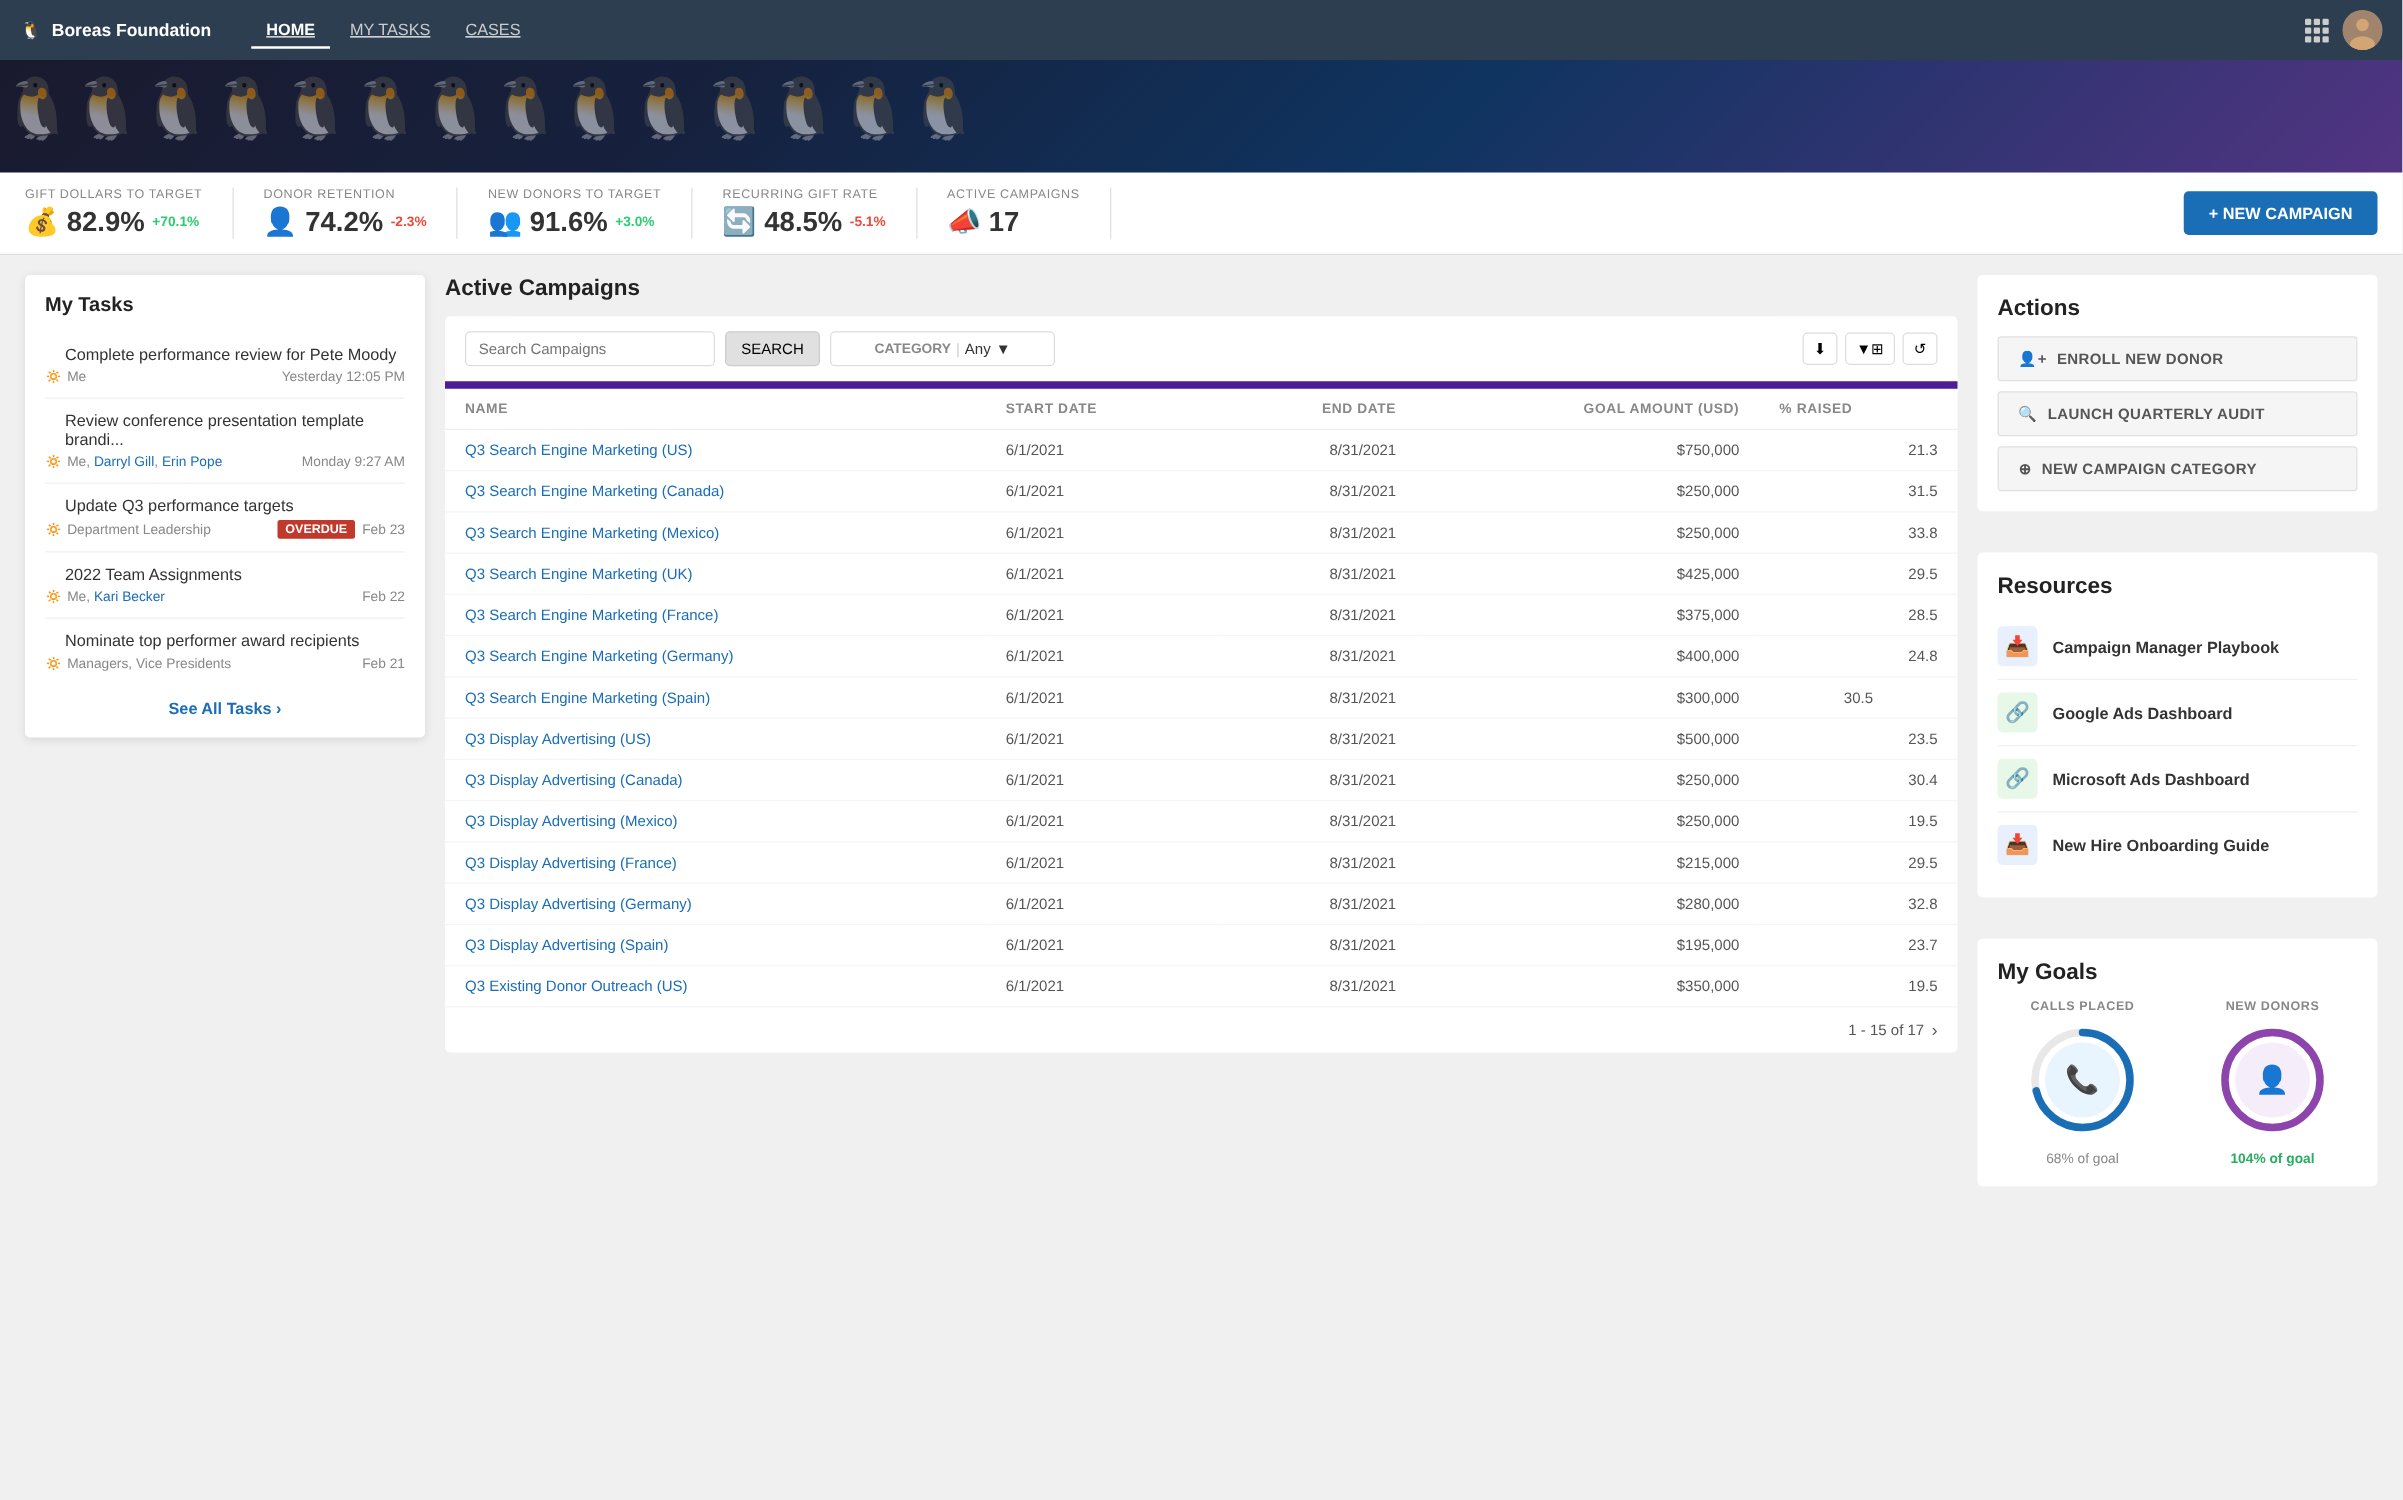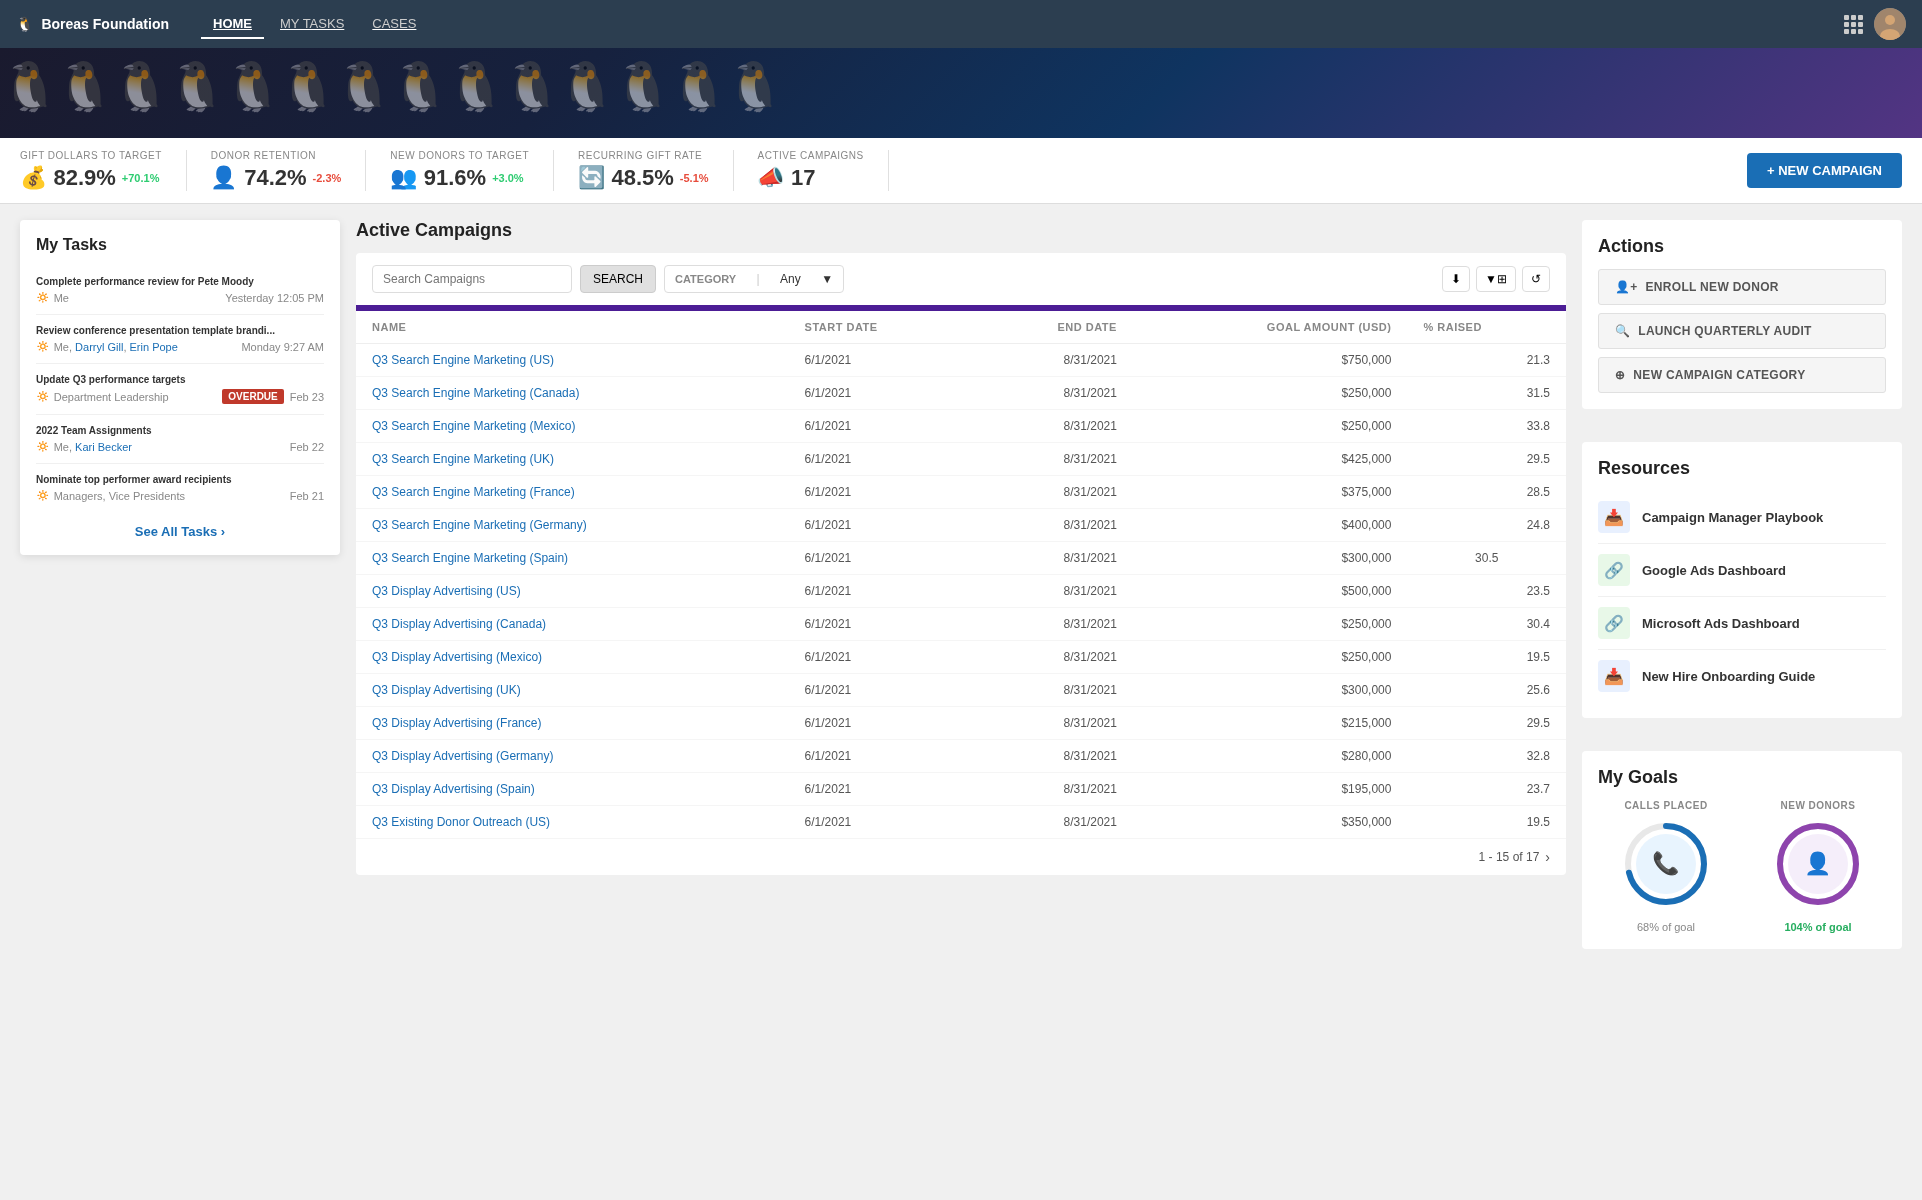--- a/index.html
+++ b/index.html
@@ -99,21 +99,21 @@
 
     .tasks-panel {
       background: #fff;
       border-radius: 4px;
       padding: 16px;
       box-shadow: 0 2px 8px rgba(0,0,0,0.1);
     }
     .tasks-title { font-size: 16px; font-weight: 700; color: #222; margin-bottom: 12px; }
     .task-item { padding: 10px 0; border-bottom: 1px solid #f0f0f0; }
     .task-item:last-of-type { border-bottom: none; }
-    .task-name { font-size: 10px; font-weight: 700; color: #333; margin-bottom: 4px; }
+    .task-name { font-size: 13px; font-weight: 400; color: #333; margin-bottom: 4px; margin-left: 16px; }
     .task-meta { display: flex; align-items: center; justify-content: space-between; font-size: 11px; color: #888; }
     .task-assignee { display: flex; align-items: center; gap: 4px; }
     .task-assignee .link { color: #1a6eb5; cursor: pointer; }
     .overdue-badge {
       background: #c0392b; color: #fff; padding: 2px 6px; border-radius: 2px; font-size: 10px; font-weight: 700;
     }
     .see-all-link {
       display: block; text-align: center; color: #1a6eb5; font-size: 13px;
       font-weight: 600; margin-top: 12px; cursor: pointer; text-decoration: none;
     }
@@ -129,21 +129,21 @@
       border: 1px solid #ddd; border-radius: 4px; padding: 6px 10px;
       font-size: 12px; width: 200px; color: #555;
     }
     .search-btn {
       background: #e0e0e0; border: 1px solid #ccc; padding: 6px 12px;
       font-size: 12px; border-radius: 4px; cursor: pointer;
     }
     .category-filter {
       display: flex; align-items: center; gap: 4px;
       border: 1px solid #ddd; border-radius: 4px; padding: 6px 10px;
-      font-size: 12px; cursor: pointer; min-width: 180px; justify-content: space-between;
+      font-size: 12px; cursor: pointer; min-width: 180px; justify-content: center;
     }
     .category-label { color: #888; font-weight: 600; font-size: 11px; }
     .filter-icons { display: flex; gap: 6px; margin-left: auto; }
     .filter-icon-btn {
       border: 1px solid #ddd; border-radius: 4px; padding: 5px 8px;
       font-size: 12px; cursor: pointer; background: #fff;
     }
 
     .campaigns-table { width: 100%; border-collapse: collapse; padding-left: 12px; }
     .campaigns-table th {
@@ -448,27 +448,20 @@
     <td>8/31/2021</td>
     <td style="text-align:right;">$250,000</td>
     <td style="text-align:right;">30.4</td>
   </tr>
             <tr>
     <td><a class="campaign-link">Q3 Display Advertising (Mexico)</a></td>
     <td>6/1/2021</td>
     <td>8/31/2021</td>
     <td style="text-align:right;">$250,000</td>
     <td style="text-align:right;">19.5</td>
-  </tr>
-            <tr>
-    <td><a class="campaign-link">Q3 Display Advertising (UK)</a></td>
-    <td>6/1/2021</td>
-    <td>8/31/2021</td>
-    <td style="text-align:right;">$300,000</td>
-    <td style="text-align:right;">25.6</td>
   </tr>
             <tr>
     <td><a class="campaign-link">Q3 Display Advertising (France)</a></td>
     <td>6/1/2021</td>
     <td>8/31/2021</td>
     <td style="text-align:right;">$215,000</td>
     <td style="text-align:right;">29.5</td>
   </tr>
             <tr>
     <td><a class="campaign-link">Q3 Display Advertising (Germany)</a></td>

